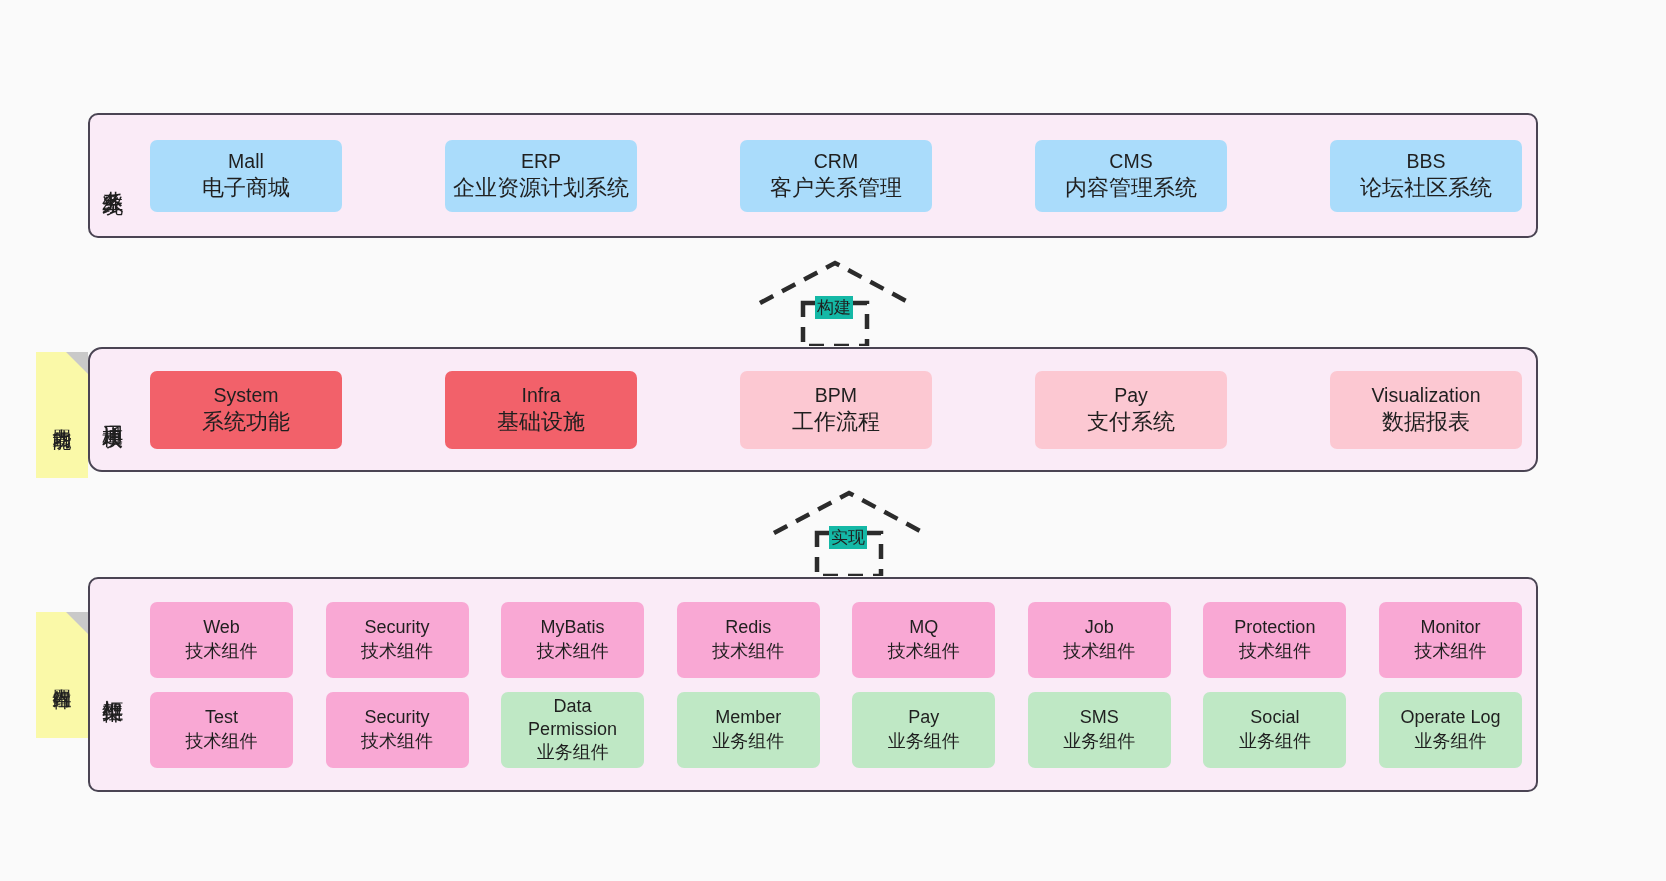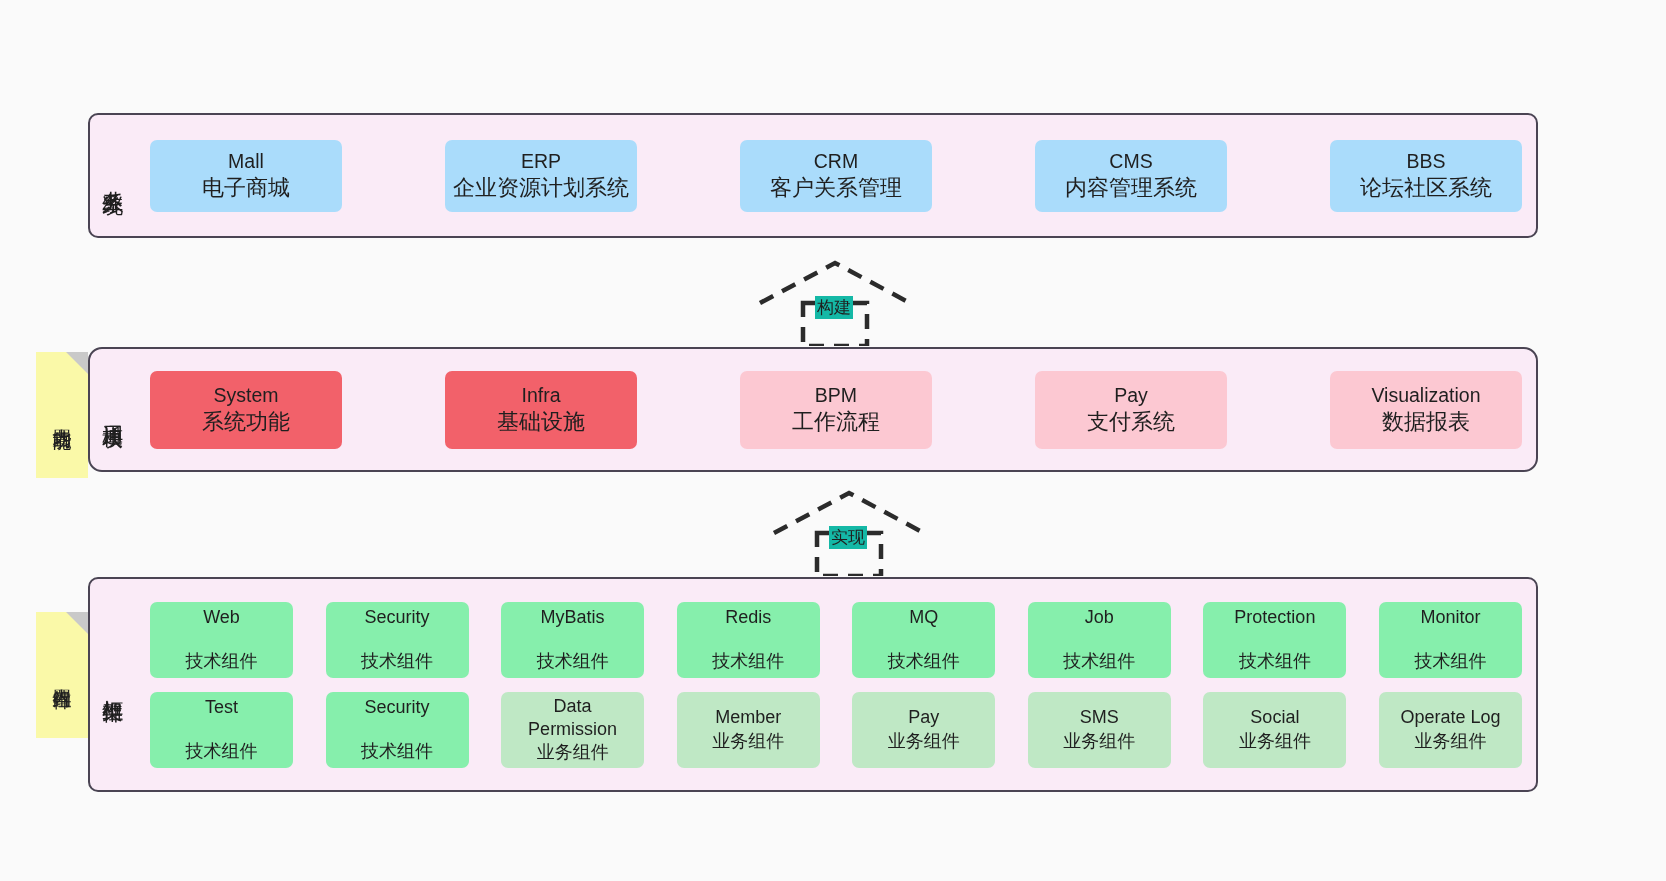--- a/index.html
+++ b/index.html
@@ -77,21 +77,21 @@
 
   
   #mod-layer { left: 88px; top: 347px; width: 1450px; height: 125px; border-radius: 14px; }
   #mod-layer .card { width: 192px; height: 78px; }
   .c-red { background: #f2616a; }
   .c-pink { background: #fcc8d2; }
 
   
   #fw-layer { left: 88px; top: 577px; width: 1450px; height: 215px; }
   #fw-layer .card { width: 143px; height: 76px; }
-  .c-green { background: #86efac; justify-content: space-between; }
+  .c-green { background: #f9a8d4; }
   .c-ltgreen { background: #bfe8c5; }
   #fw-layer .card .en, #fw-layer .card .cn { font-size: 18px; }
 
   
   .sticky {
     position: absolute;
     background: #faf9a8;
     box-sizing: border-box;
     display: flex;
     align-items: center;

